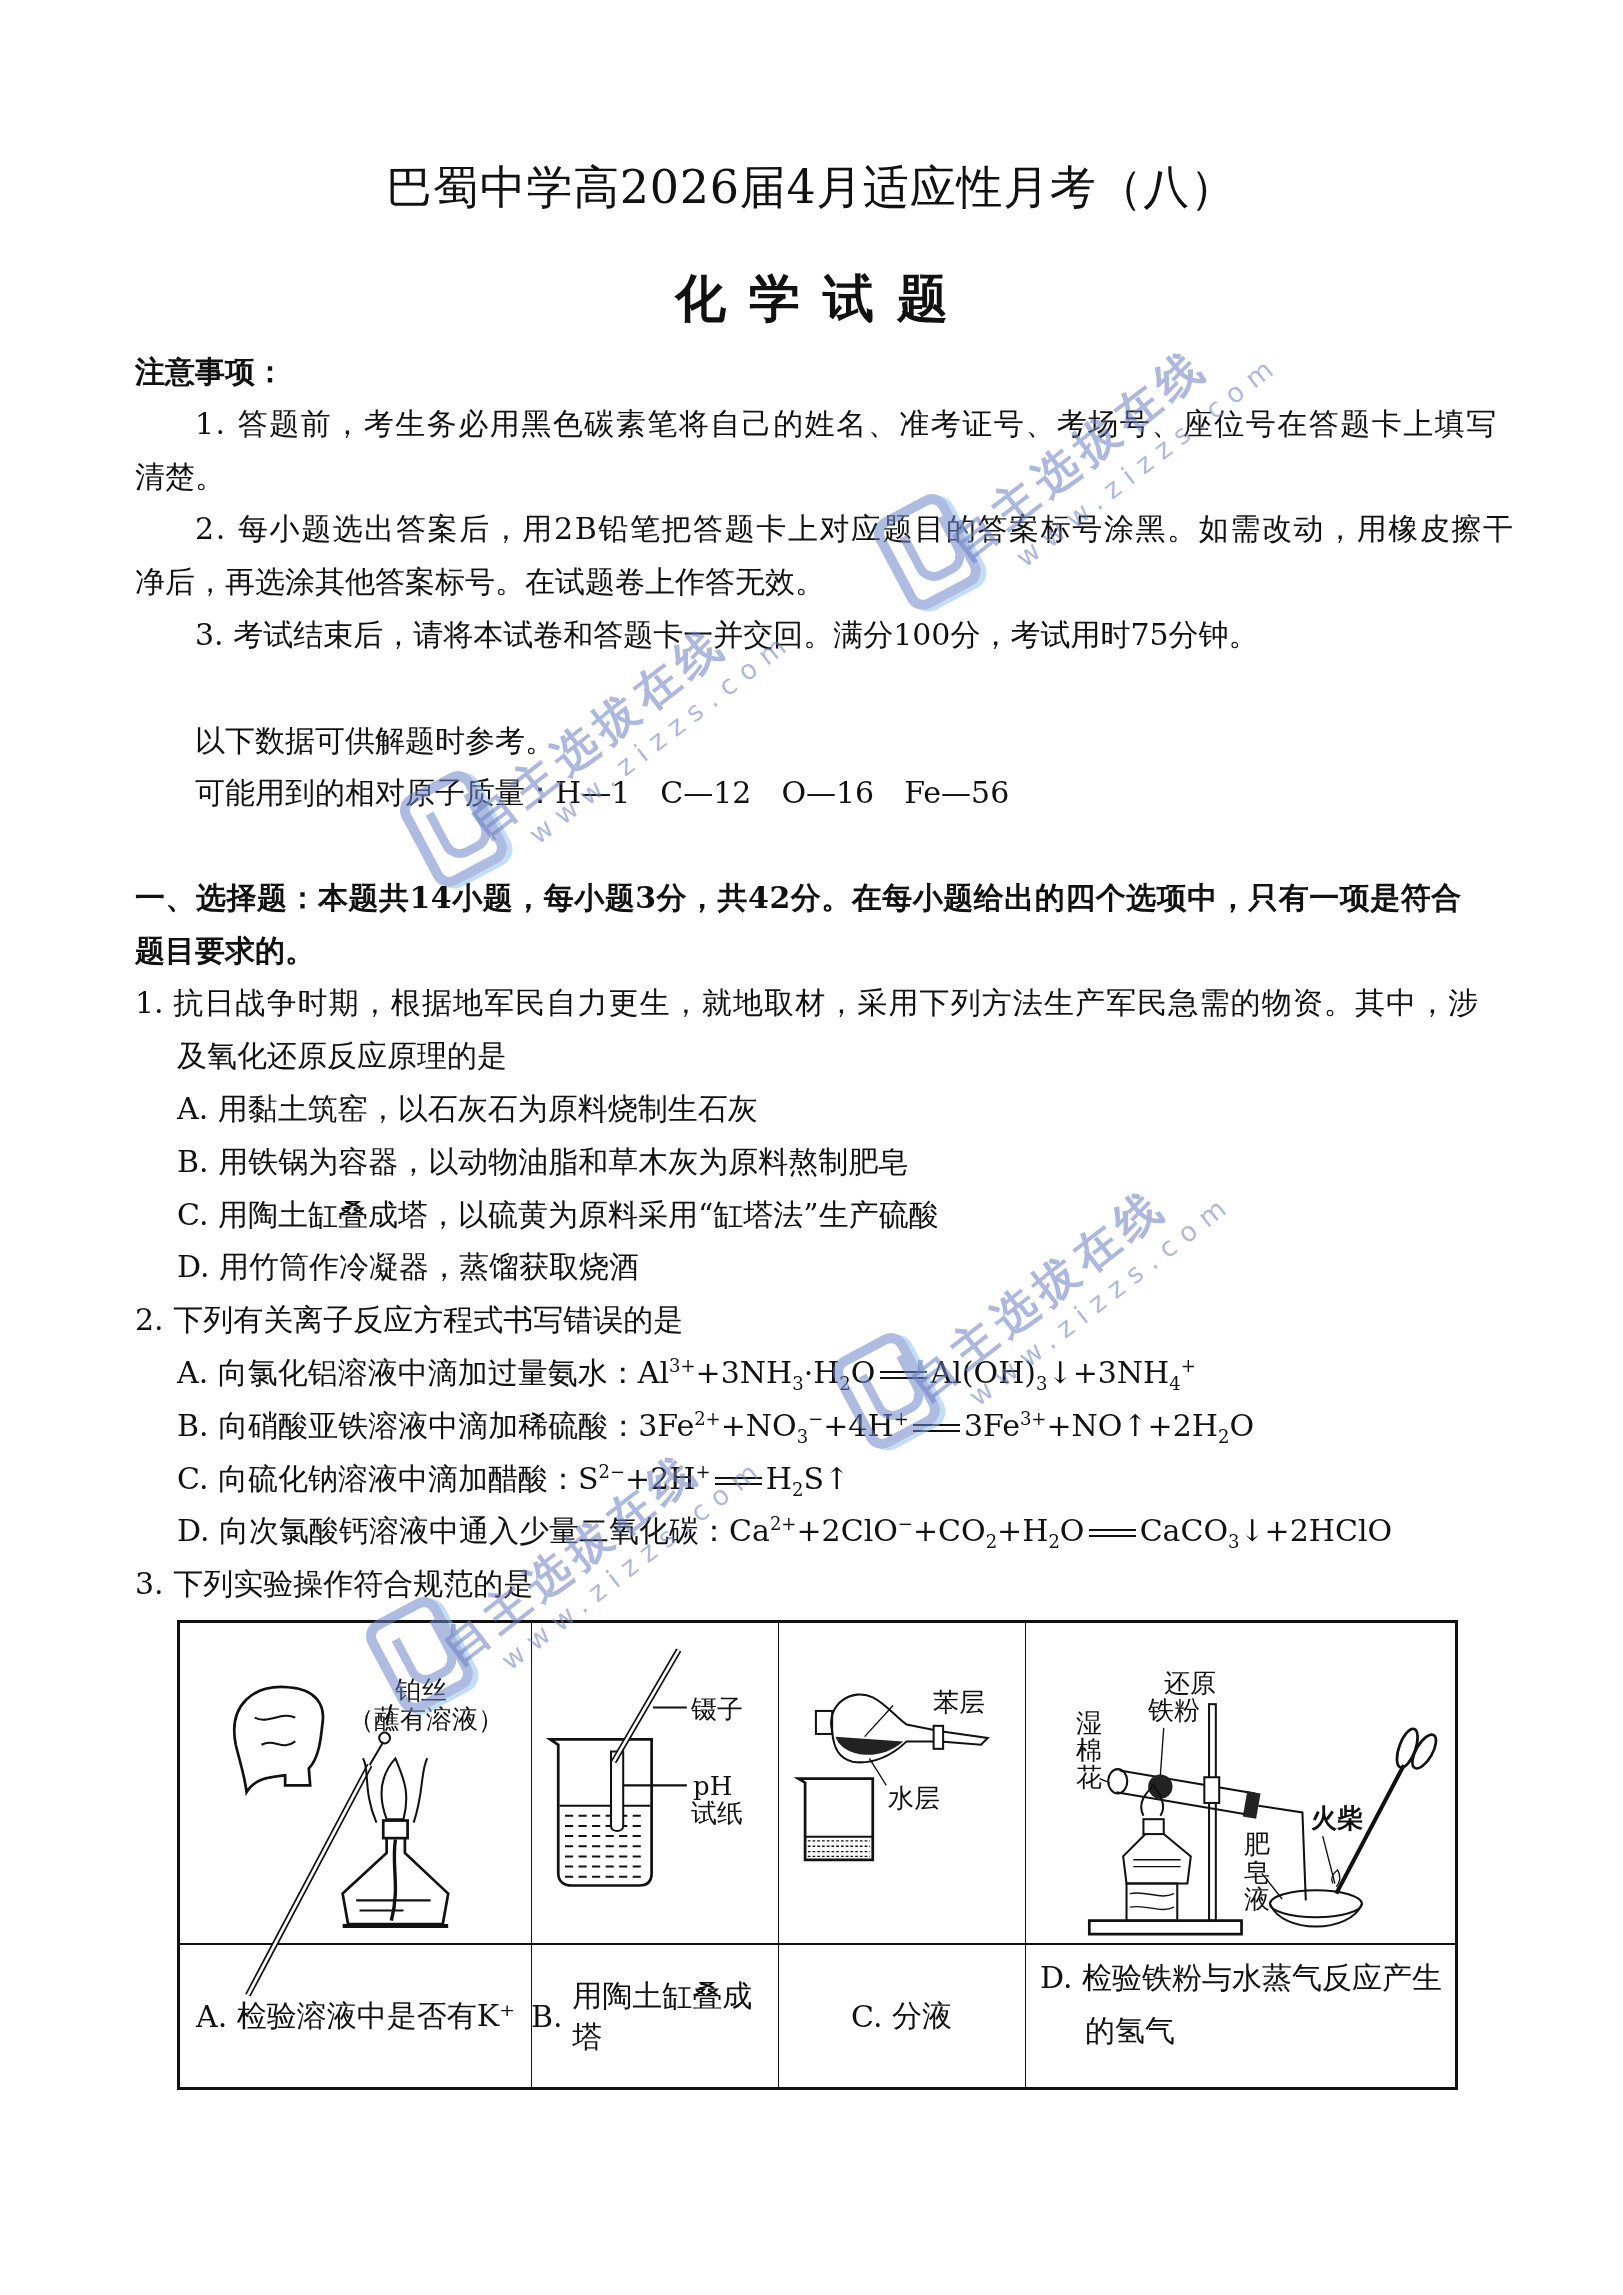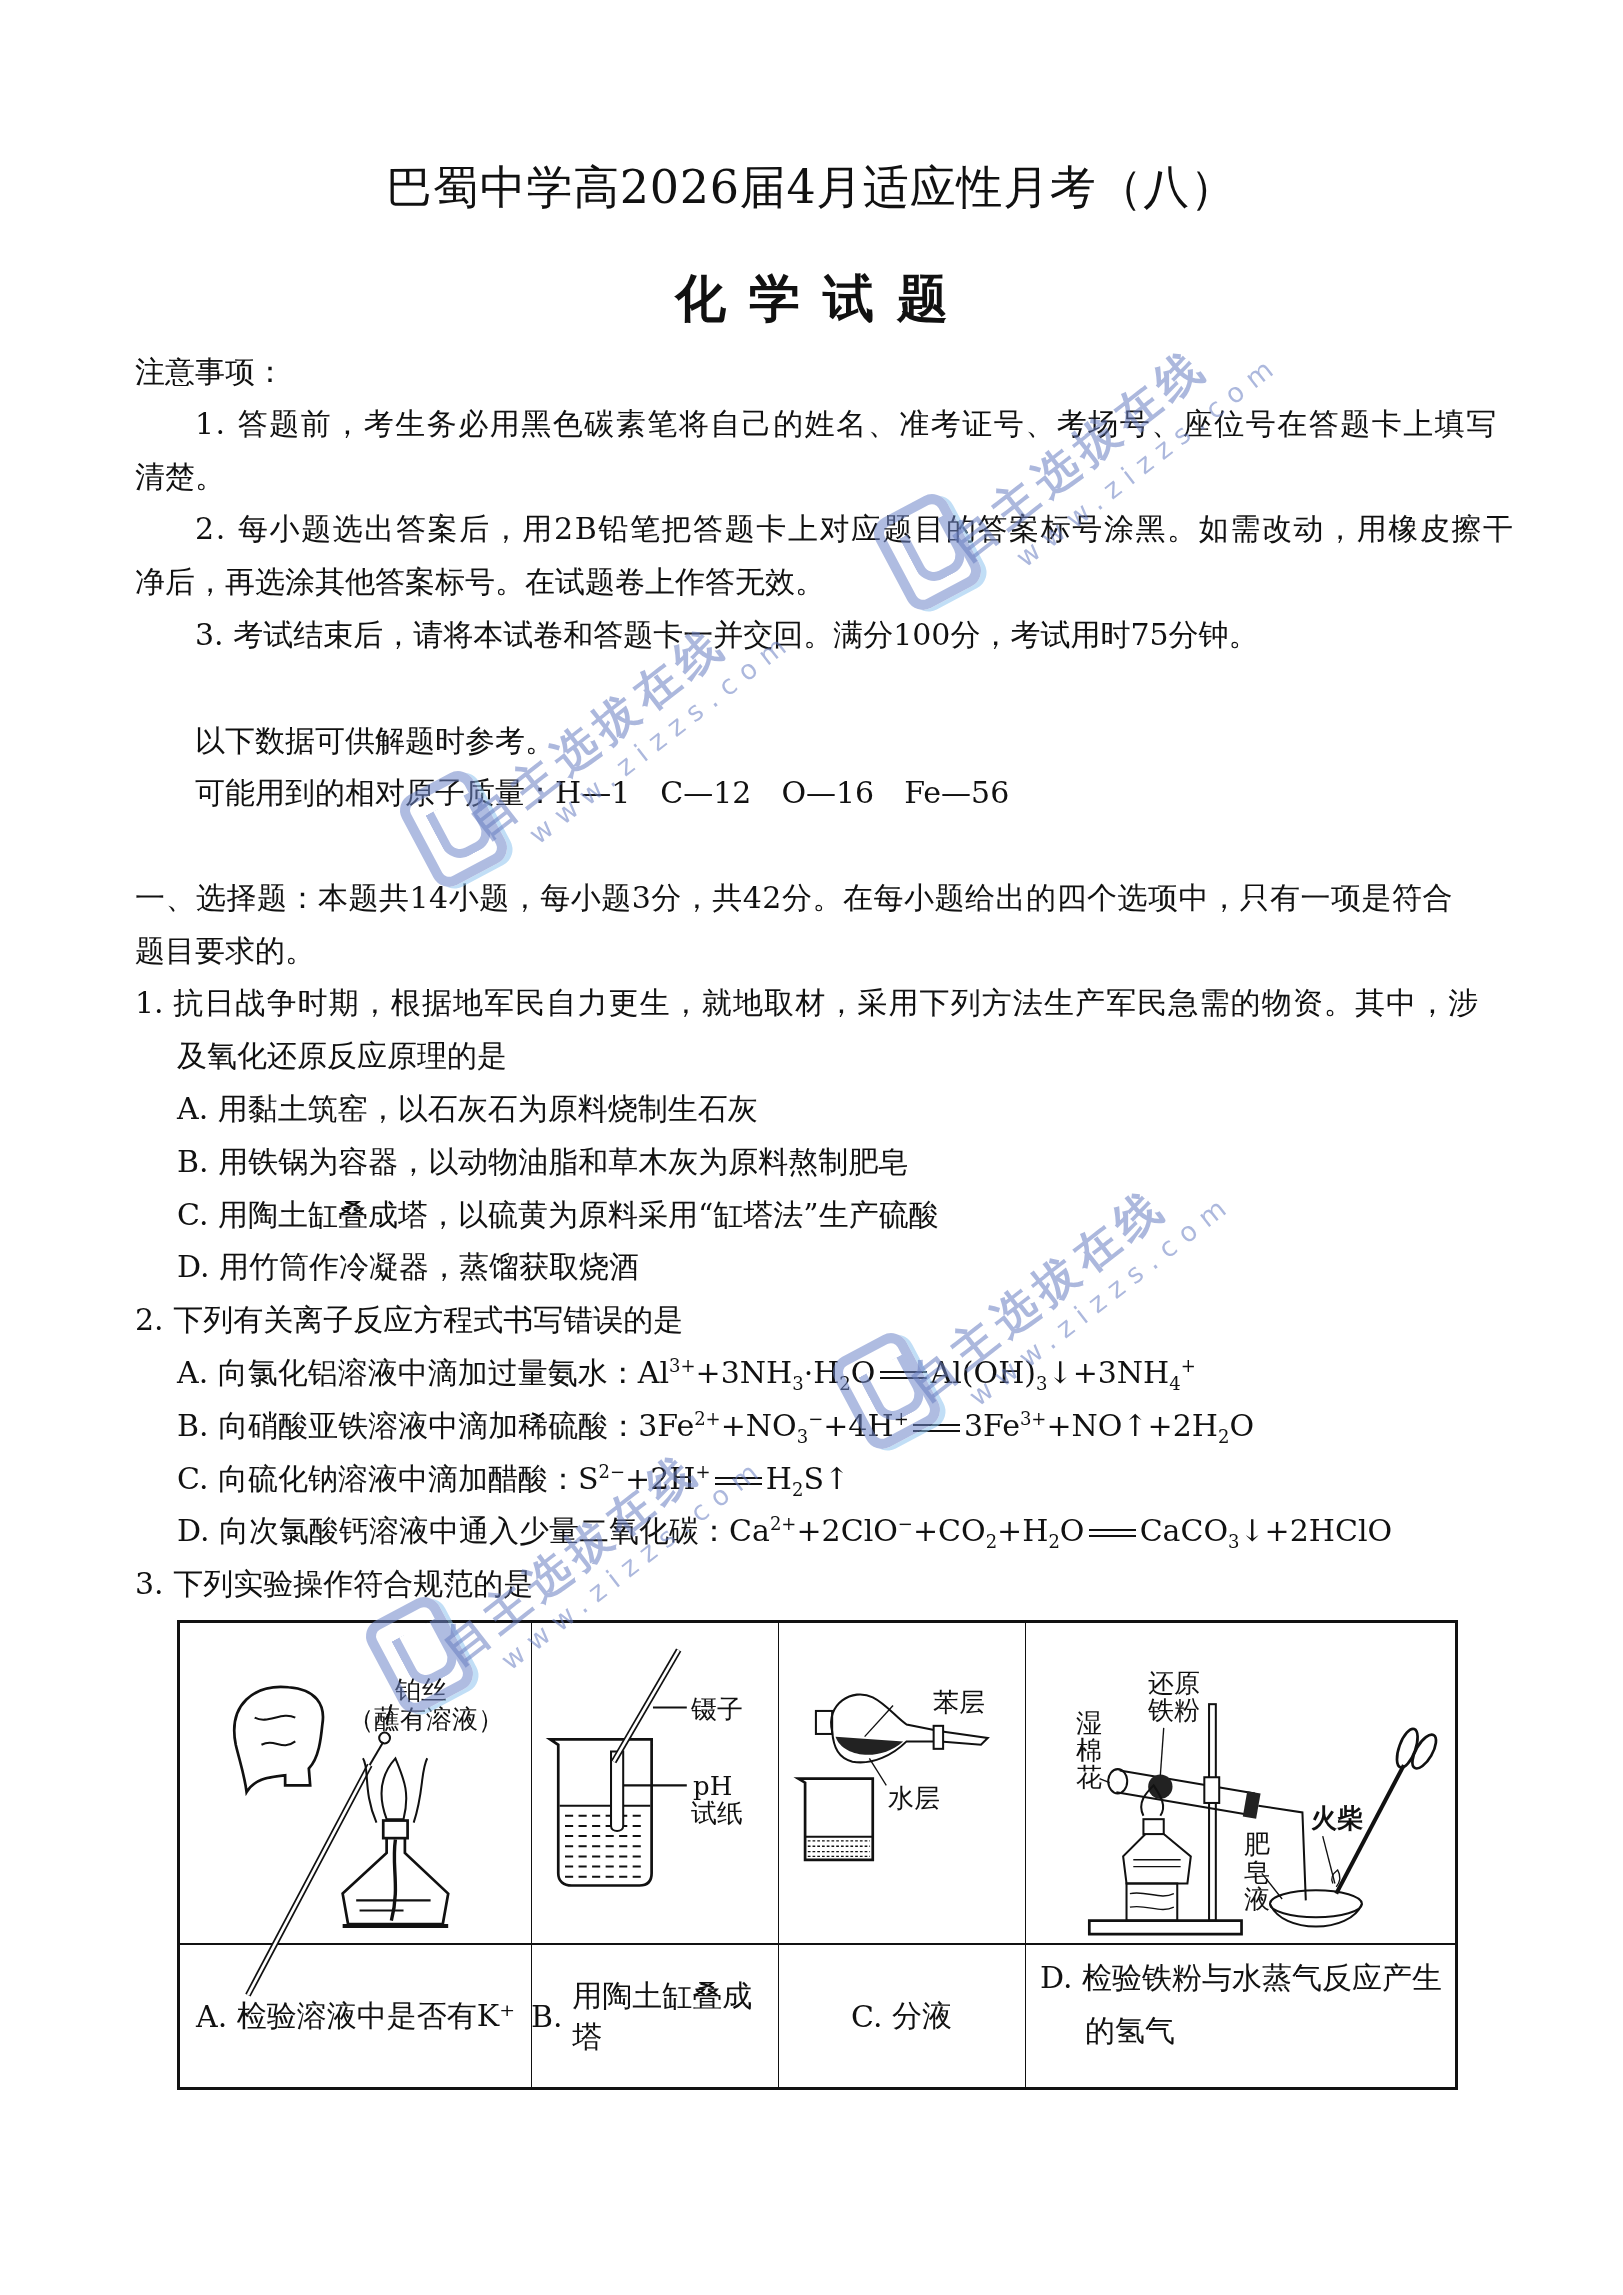--- a/index.html
+++ b/index.html
@@ -2,21 +2,21 @@
 <html style="font-size:10.8px"><head>
 <meta charset="utf-8">
 <style>
   html, body { margin: 0; padding: 0; background: #ffffff; }
   body { width: 1623px; height: 2295px; position: relative; overflow: hidden;
          font-family: "DejaVu Serif", "Liberation Serif", serif; color: #111; }
   .abs { position: absolute; white-space: nowrap; }
   .title { left: 0; width: 1623px; text-align: center; top: 157px; font-size: 46px; letter-spacing: 0.7px; }
   .subtitle { left: 0; width: 1623px; text-align: center; top: 265px; font-size: 51px; font-weight: bold; letter-spacing: 23px; padding-left: 23px; box-sizing: border-box; }
   .txt { font-size: 30px; line-height: 1; }
-  .bold { font-weight: normal; }
+  .bold { font-weight: bold; }
   sup, sub { font-size: 0.6em; line-height: 0; }
   .eqsign { display: inline-block; width: 47px; height: 8.1px; border-top: 2px solid #111; border-bottom: 2px solid #111; vertical-align: middle; margin: 0 4.1px; box-sizing: border-box; }
 
   
   .tbl { position: absolute; left: 177px; top: 1620px; width: 1281px; height: 470px; border: 3.4px solid #111; box-sizing: border-box; }
   .hline { position: absolute; left: 0; right: 0; top: 320px; height: 0; border-top: 2.7px solid #111; }
   .vline { position: absolute; top: 0; bottom: 0; width: 0; border-left: 1.4px solid #111; }
   .cell { position: absolute; box-sizing: border-box; display: flex; align-items: center; justify-content: center; }
   .cap { font-size: 30px; }
   .capD { font-size: 30px; line-height: 53px; white-space: normal; text-align: left; padding: 0 9.5px 0 15px; }
@@ -165,21 +165,21 @@
         <line x1="44" y1="322" x2="136" y2="322" stroke-dasharray="4 3"></line>
         <line x1="44" y1="330" x2="136" y2="330" stroke-dasharray="4 3"></line>
         <line x1="44" y1="338" x2="136" y2="338" stroke-dasharray="4 3"></line>
         <line x1="44" y1="345" x2="136" y2="345" stroke-dasharray="4 3"></line>
       </g>
       <line x1="40" y1="316" x2="140" y2="316" stroke="#111" stroke-width="3"></line>
     </svg>
   </div>
 
   <div class="cell" style="left:845px;top:0;width:429px;height:320px;">
-    <span class="lbl" style="left:123px;top:47px;text-align:center;">还原</span>
+    <span class="lbl" style="left:139px;top:47px;text-align:center;">还原</span>
     <span class="lbl" style="left:123px;top:74px;">铁粉</span>
     <span class="lbl" style="left:51px;top:87px;">湿</span>
     <span class="lbl" style="left:51px;top:114px;">棉</span>
     <span class="lbl" style="left:51px;top:141px;">花</span>
     <span class="lbl" style="left:219px;top:208px;">肥</span>
     <span class="lbl" style="left:219px;top:236px;">皂</span>
     <span class="lbl" style="left:219px;top:263px;">液</span>
     <span class="lbl" style="left:286px;top:182px;font-weight:bold;">火柴</span>
     <svg width="429" height="320" style="left:0;top:0" viewBox="0 0 634 473">
 

